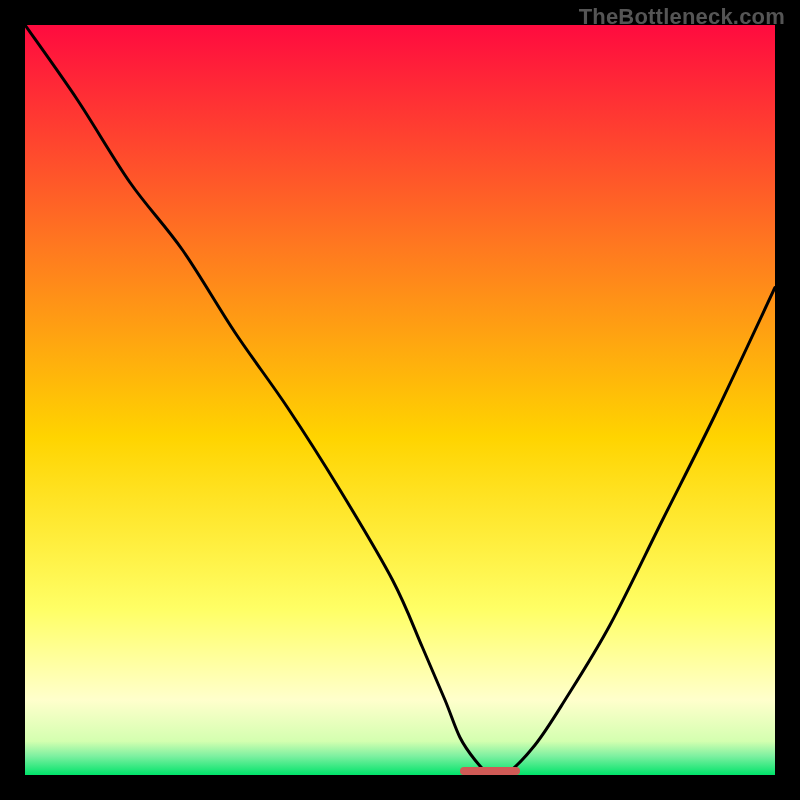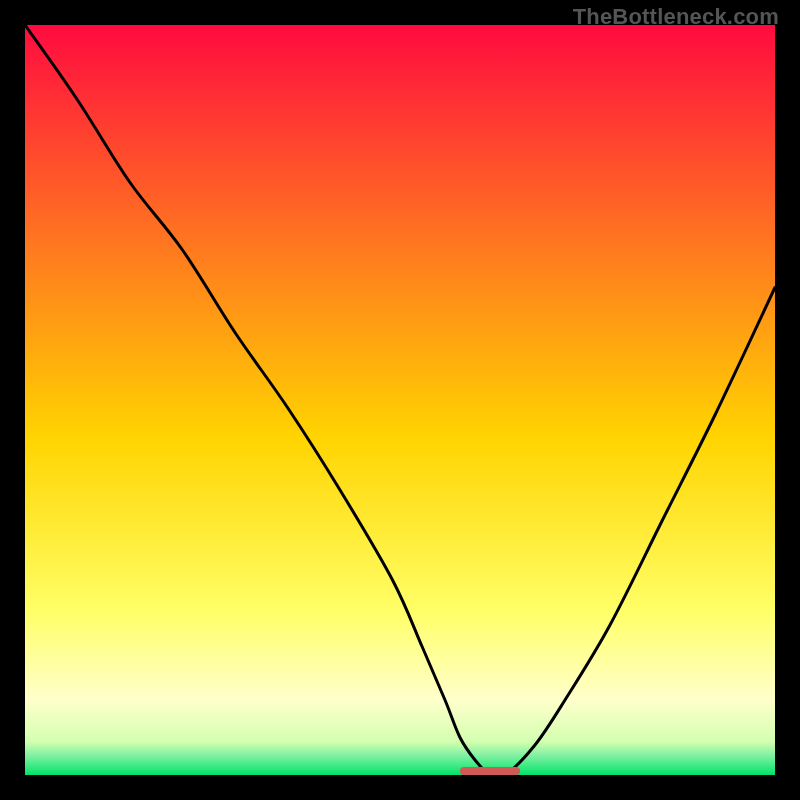--- a/index.html
+++ b/index.html
@@ -13,21 +13,21 @@
   }
   .container {
     position: relative;
     width: 800px;
     height: 800px;
     background: #000;
   }
   .watermark {
     position: absolute;
     top: 4px;
-    right: 21px;
+    right: 15px;
     color: #555;
     font-size: 22px;
     font-weight: bold;
     z-index: 20;
     letter-spacing: 0.2px;
   }
   .plot-area {
     position: absolute;
     left: 25px;
     top: 25px;

